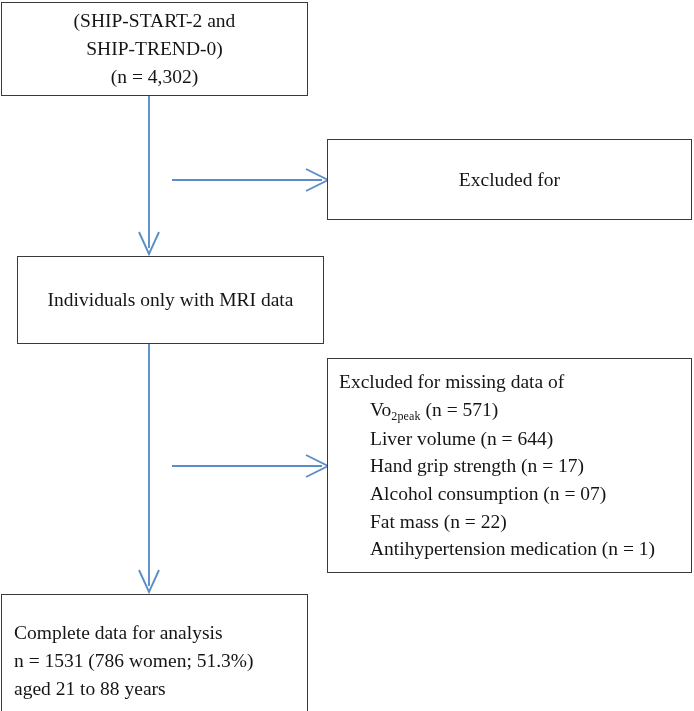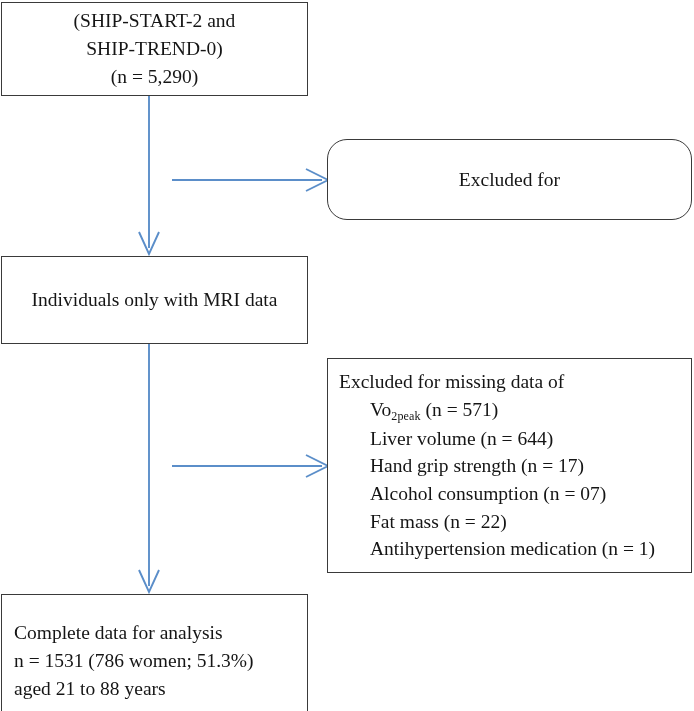--- a/index.html
+++ b/index.html
@@ -49,27 +49,26 @@
 
   
   #box-excluded-mri {
     left: 327px;
     top: 139px;
     width: 365px;
     height: 81px;
     display: flex;
     align-items: center;
     justify-content: flex-start;
-    border-radius: 20px;
   }
   #box-excluded-mri .inner { width: 100%; }
 
   
   #box-with-mri {
-    left: 1px;
+    left: 17px;
     top: 256px;
     width: 307px;
     height: 88px;
     display: flex;
     align-items: center;
     justify-content: center;
   }
   #box-with-mri .inner { width: 100%; }
 
   
@@ -124,21 +123,21 @@
 </style>
 </head>
 <body>
 
 <div id="flowchart">
 
   <div class="box center" id="box-source">
     <div class="inner">
       <div>(SHIP-START-2 and</div>
       <div>SHIP-TREND-0)</div>
-      <div>(n = 5,290)</div>
+      <div>(n = 4,302)</div>
     </div>
   </div>
 
   <div class="arrow" id="arrow-source-to-mri">
     <svg width="40" height="162" viewBox="0 0 40 162" xmlns="http://www.w3.org/2000/svg">
       <line x1="17" y1="0" x2="17" y2="152" stroke="#5b8ec9" stroke-width="1.9"></line>
       <polyline points="7,136 17,158 27,136" fill="none" stroke="#5b8ec9" stroke-width="1.9"></polyline>
     </svg>
   </div>
 

